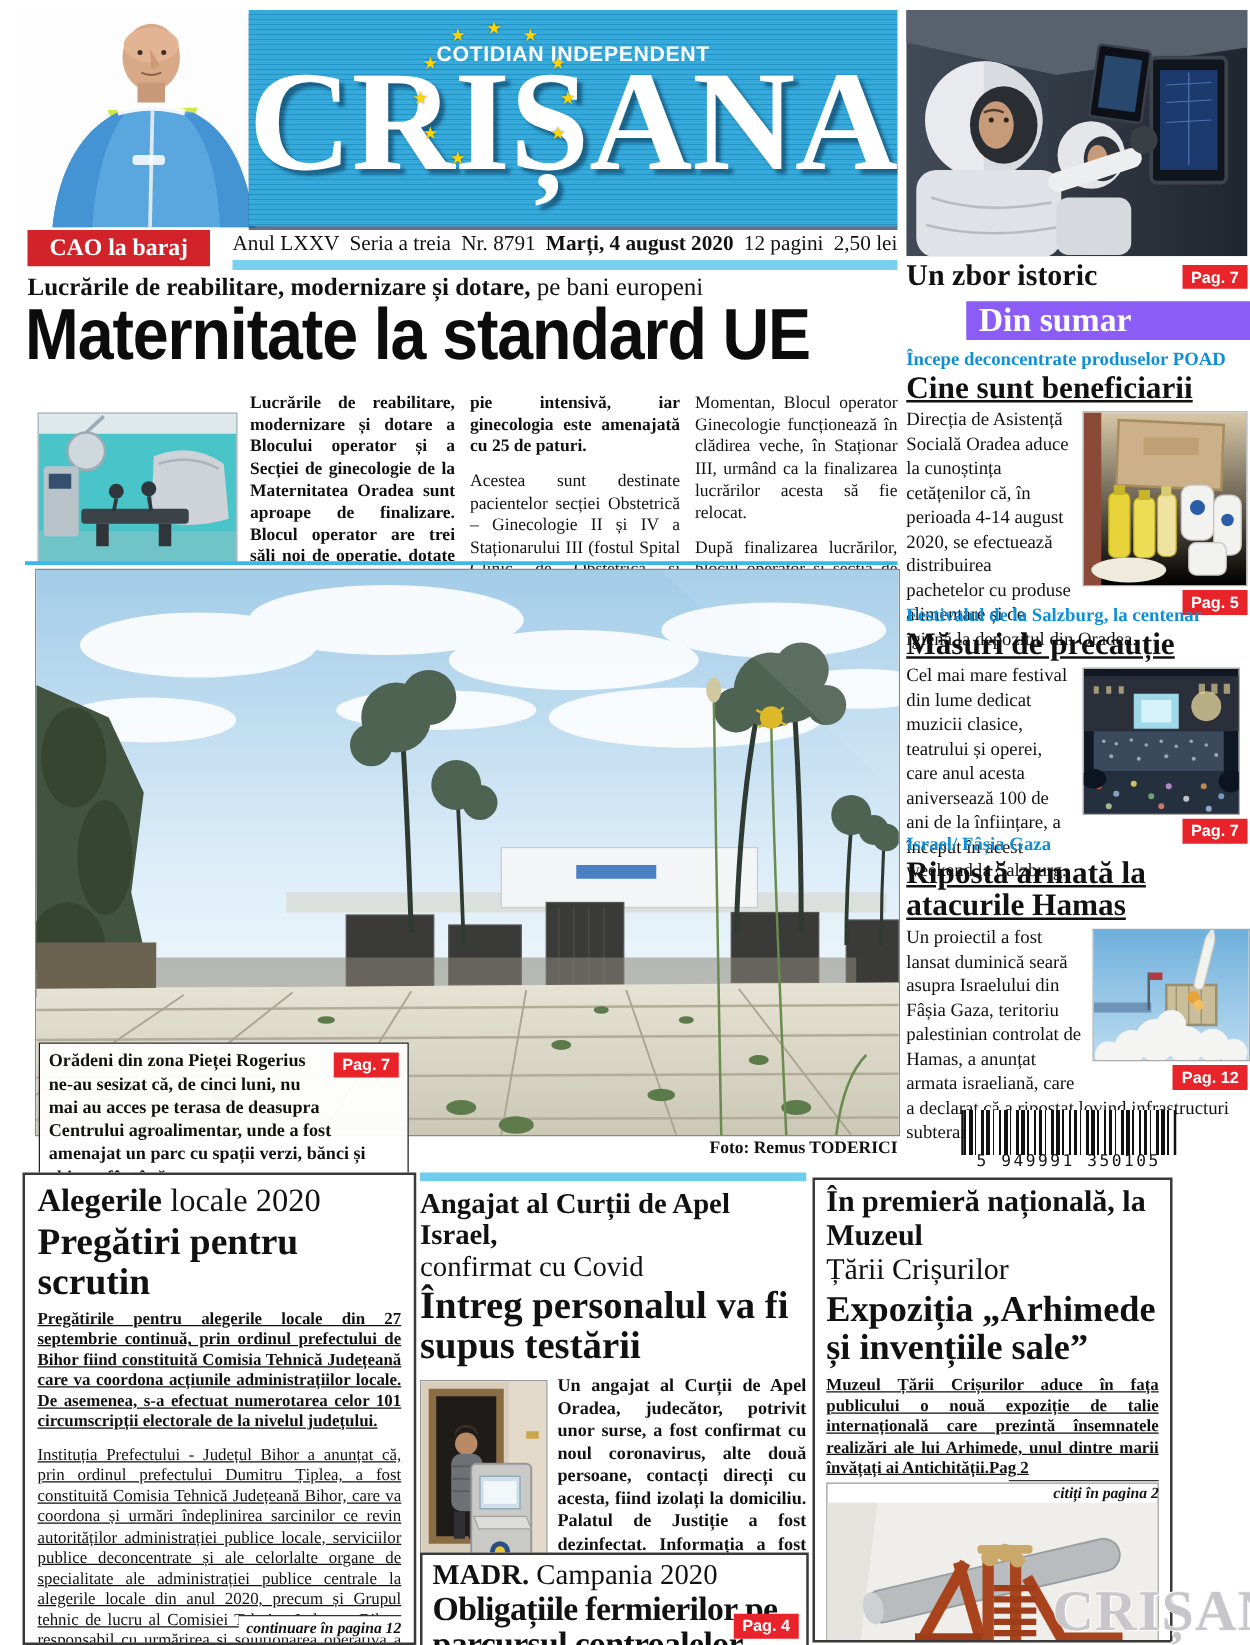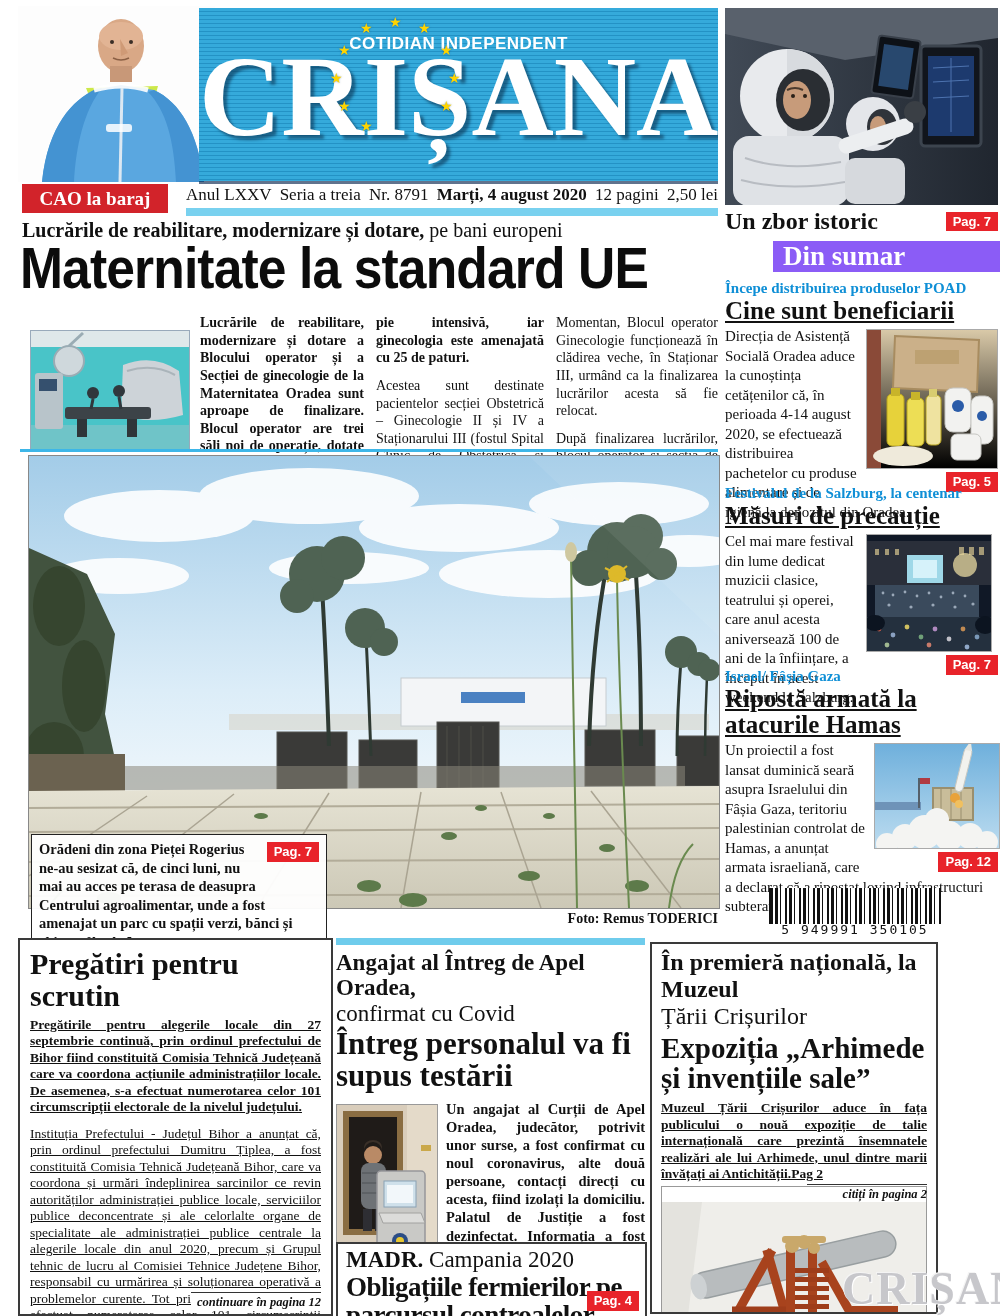--- a/index.html
+++ b/index.html
@@ -358,21 +358,21 @@
       <rect x="120" y="150" width="60" height="46" rx="10" fill="#d6d9dd"></rect>
     </svg>
   </div>
   <div id="zbor" class="abs">
     <span class="hl">Un zbor istoric</span>
     <span class="badge">Pag. 7</span>
   </div>
   <div id="dinsumar" class="abs">Din sumar</div>
 
   <div id="item1" class="sitem">
-    <div class="skick">Începe distribuirea produselor POAD</div>
+    <div class="skick">Începe deconcentrate produselor POAD</div>
     <div class="shead">Cine sunt beneficiarii</div>
     <div class="sbody">
       <span class="simg">
         <svg width="130" height="138" viewBox="0 0 130 138">
           <defs>
               <linearGradient id="pg" x1="0" y1="0" x2="0" y2="1">
             <stop offset="0" stop-color="#d9c9a8"></stop>
                 <stop offset="1" stop-color="#b5placeholder"></stop>
                 <stop offset="1" stop-color="#b5946a"></stop>
               </linearGradient>
@@ -505,29 +505,32 @@
       <span>Un proiectil a fost lansat duminică seară asupra Israelului din Fâșia Gaza, teritoriu palestinian controlat de Hamas, a anunțat armata israeliană, care a declarat că a ripostat lovind infrastructuri subterane ale mișcării islamiste.</span>
     </div>
   </div>
 
   <div id="barcode" class="abs">
     <div id="bars"></div>
     <div id="bcdigits">5 949991 350105</div>
   </div>
 
   <div id="elections" class="abs boxed">
+    <div class="kick2">
+      <span class="b">Alegerile</span><span> locale 2020</span>
+    </div>
     <div class="hl">Pregătiri pentru scrutin</div>
     <p class="jpar b">Pregătirile pentru alegerile locale din 27 septembrie continuă, prin ordinul prefectului de Bihor fiind constituită Comisia Tehnică Județeană care va coordona acțiunile administrațiilor locale. De asemenea, s-a efectuat numerotarea celor 101 circumscripții electorale de la nivelul județului.</p>
     <p class="jpar">Instituția Prefectului - Județul Bihor a anunțat că, prin ordinul prefectului Dumitru Țiplea, a fost constituită Comisia Tehnică Județeană Bihor, care va coordona și urmări îndeplinirea sarcinilor ce revin autorităților administrației publice locale, serviciilor publice deconcentrate și ale celorlalte organe de specialitate ale administrației publice centrale la alegerile locale din anul 2020, precum și Grupul tehnic de lucru al Comisiei Tehnice Județene Bihor, responsabil cu urmărirea și soluționarea operativă a problemelor curente. Tot prin Ordin de prefect s-a efectuat numerotarea celor 101 circumscripții electorale municipale, orășenești și comunale de la nivelul județului și s-a dispus operaționalizarea, de către ...</p>
     <span class="cont">continuare în pagina 12</span>
   </div>
 
   <div id="court" class="abs">
     <div id="cstrip"></div>
-    <div id="ckick">Angajat al Întreg de Apel Oradea,</div>
+    <div id="ckick">Angajat al Curții de Apel Israel,</div>
     <div id="ckick2">confirmat cu Covid</div>
     <div class="hl">Întreg personalul va fi supus testării</div>
     <div id="ctext">
       <span id="kiosk">
         <svg width="100" height="160" viewBox="0 0 100 160">
           <rect width="100" height="160" fill="#d9cdbb"></rect>
           <rect x="70" y="0" width="30" height="160" fill="#e4dac9"></rect>
           <rect x="6" y="6" width="60" height="124" fill="#8a6d42"></rect>
           <rect x="12" y="12" width="48" height="112" fill="#1f1b18"></rect>
           <circle cx="36" cy="50" r="9" fill="#b98a66"></circle>

